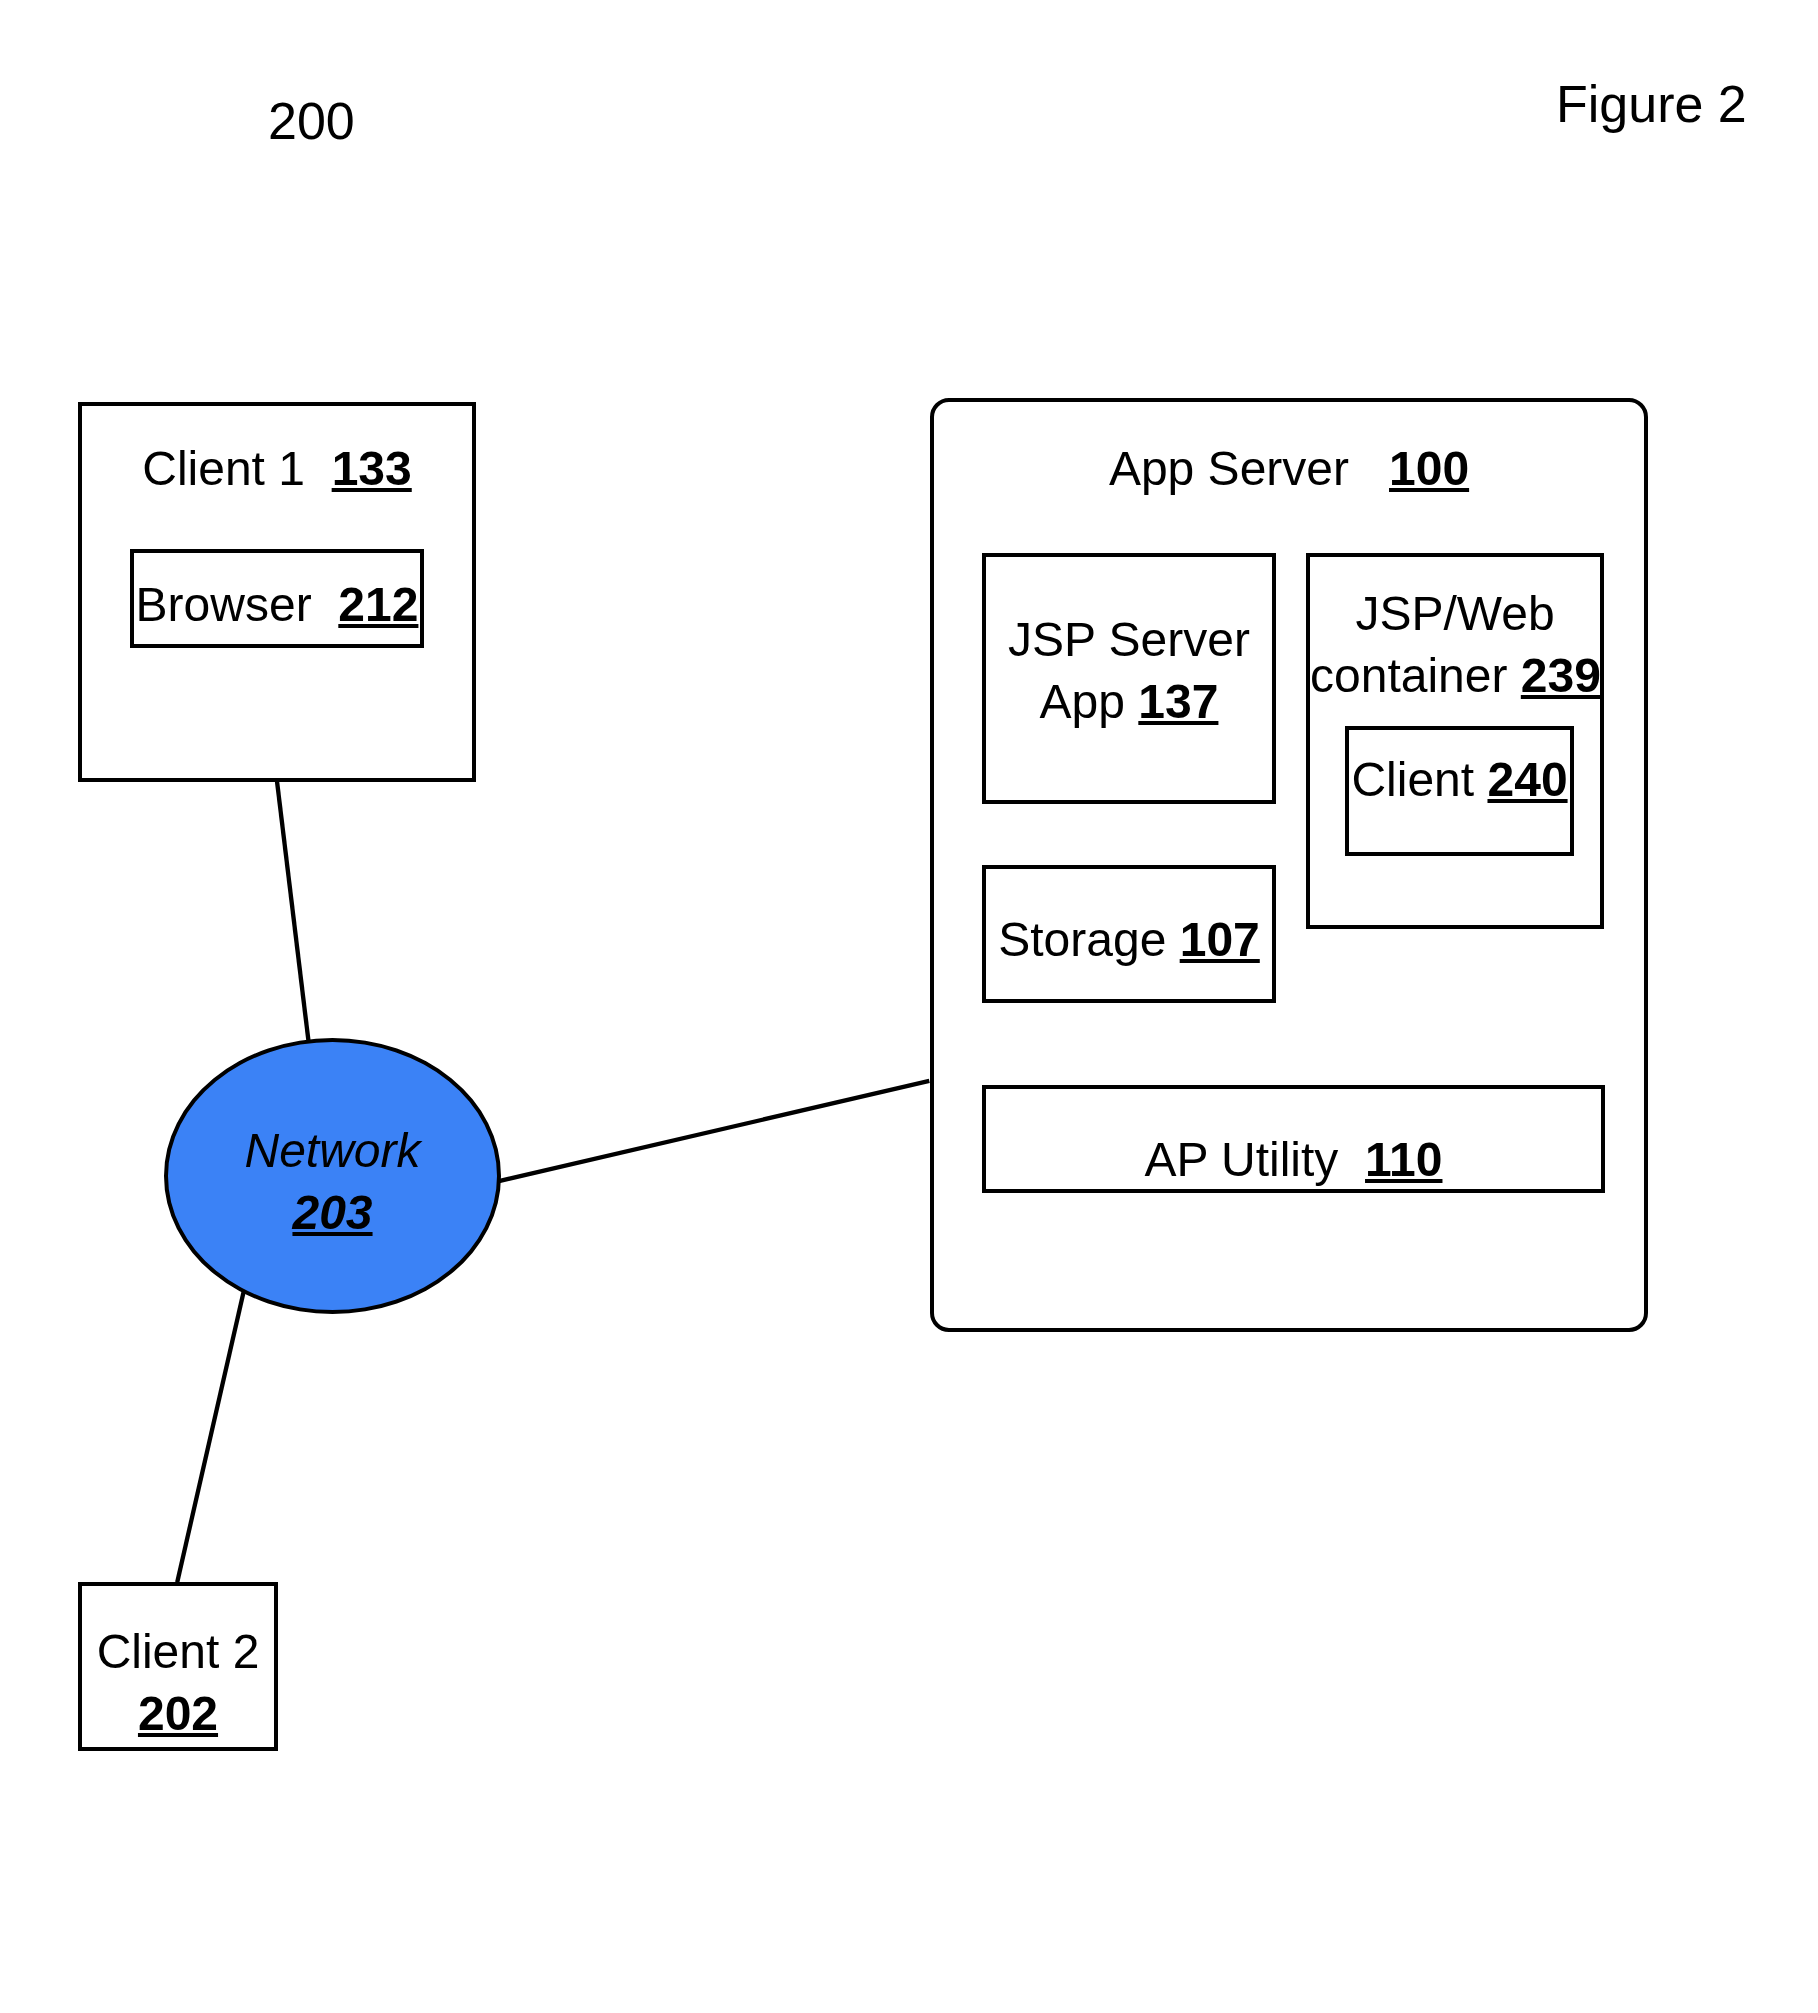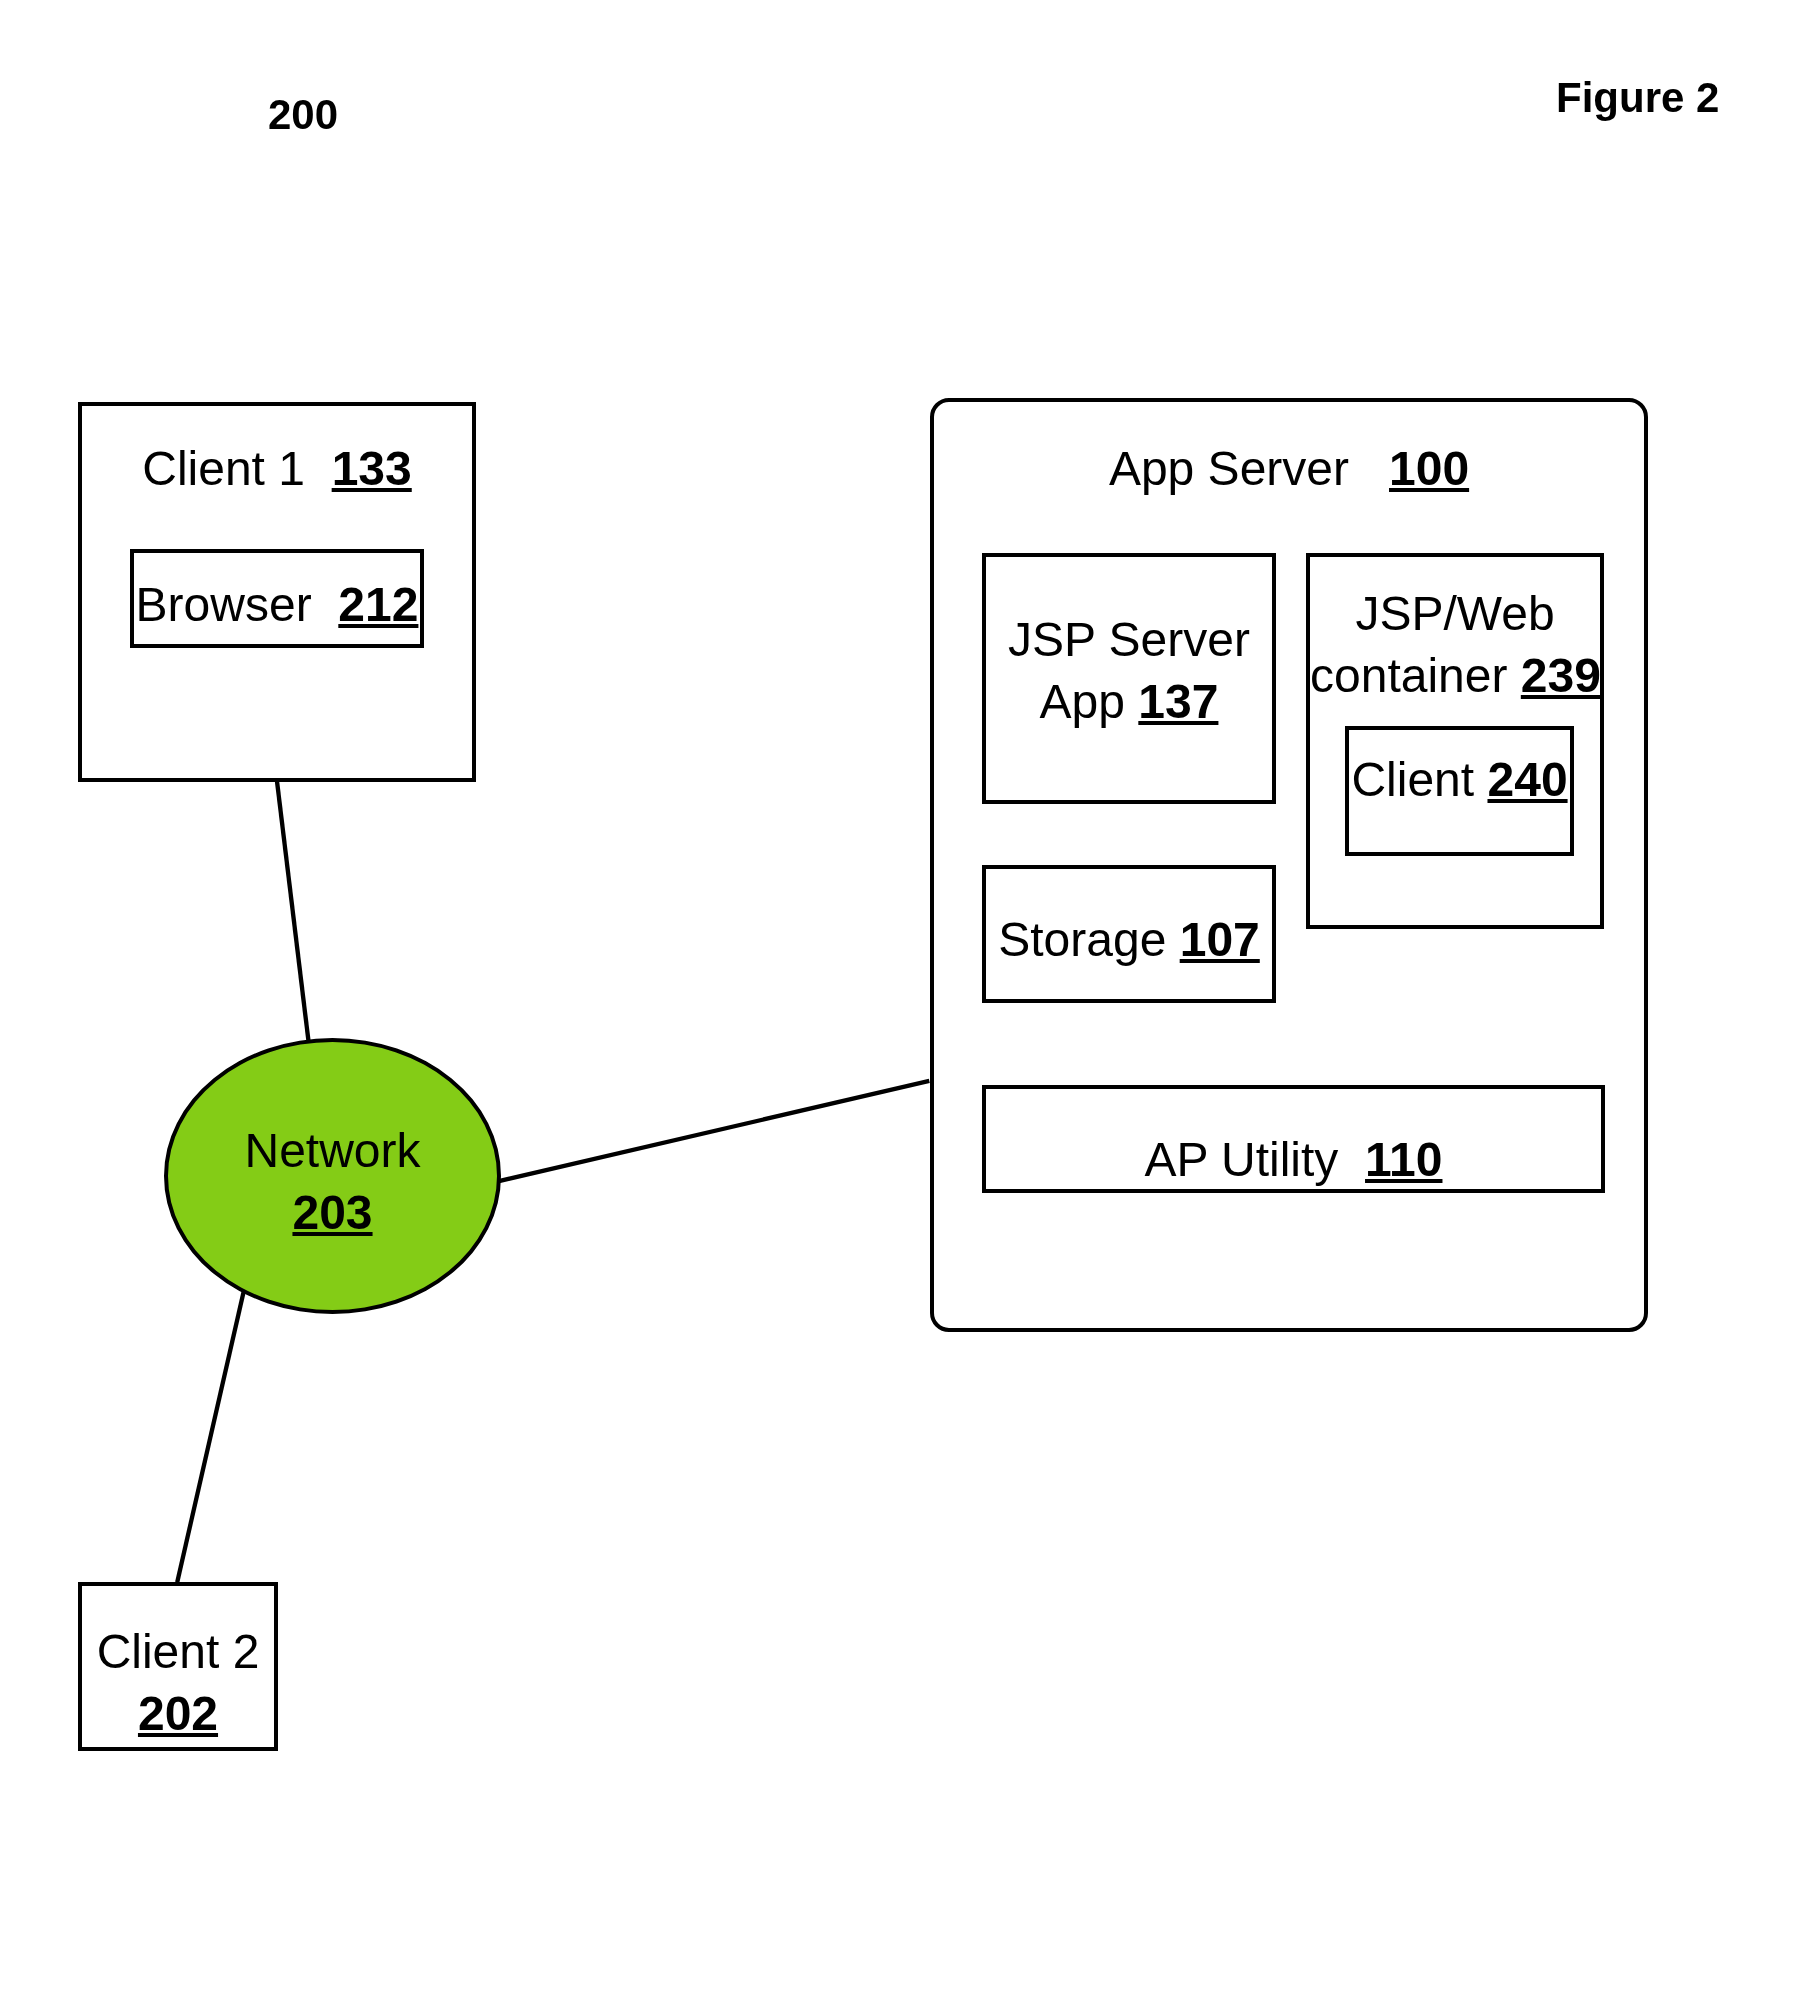--- a/index.html
+++ b/index.html
@@ -10,22 +10,22 @@
     height: 2013px;
     font-family: Arial, Helvetica, sans-serif;
   }
   .canvas {
     position: relative;
     width: 1818px;
     height: 2013px;
   }
   .label {
     position: absolute;
-    font-size: 42px;
-    font-weight: bold;
+    font-size: 52px;
+    font-weight: normal;
     color: #000;
   }
   .box {
     position: absolute;
     border: 4.3px solid #000;
     background: #fff;
     box-sizing: border-box;
   }
   .box-title {
     position: absolute;
@@ -34,21 +34,22 @@
     text-align: center;
   }
   .num {
     text-decoration: underline;
     font-weight: bold;
   }
   .ellipse {
     position: absolute;
     border: 4.3px solid #000;
     border-radius: 50%;
-    background: #84cc16;
+    background: #3b82f6;
+    font-style: italic;
   }
   svg.lines {
     position: absolute;
     left: 0; top: 0;
     width: 1818px;
     height: 2013px;
     pointer-events: none;
   }
 </style>
 </head>

